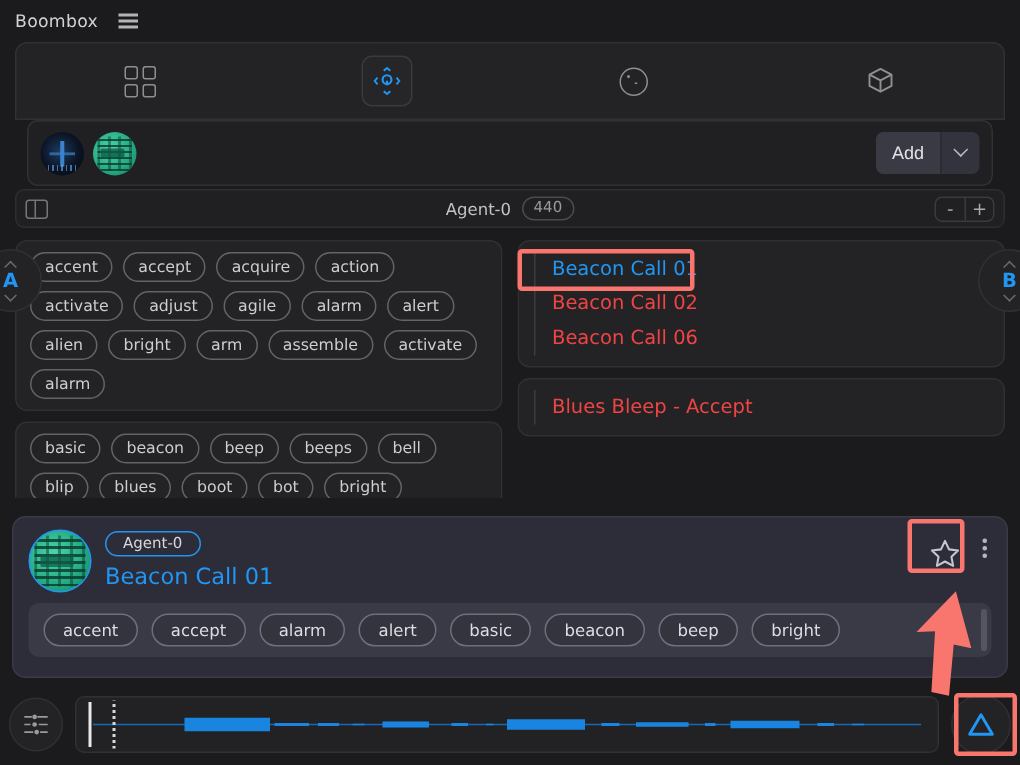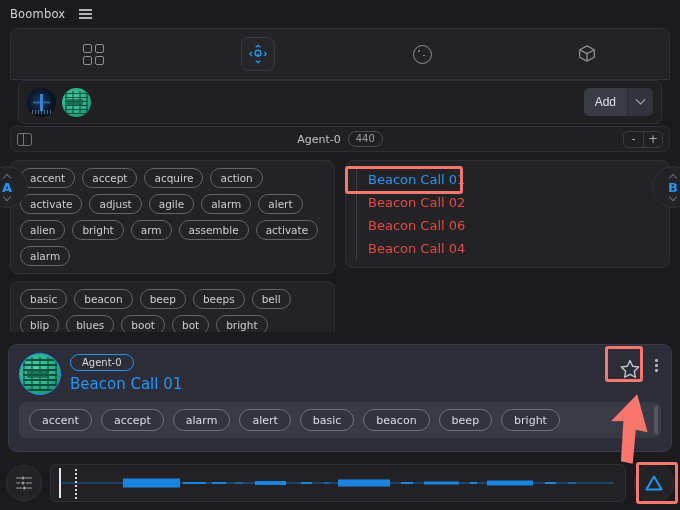--- a/index.html
+++ b/index.html
@@ -348,21 +348,25 @@
         </div>
       </div>
     </div>
 
   <div class="tagcol right" id="listcol">
       <div class="listgroup">
         <div class="inner">
           <div class="listitem active">Beacon Call 01</div>
           <div class="listitem">Beacon Call 02</div>
           <div class="listitem">Beacon Call 06</div>
-          <div class="listitem">Beacon Call 04</div>
+        </div>
+      </div>
+      <div class="listgroup">
+        <div class="inner">
+          <div class="listitem">Blues Bleep - Accept</div>
         </div>
       </div>
     </div>
 
   <div class="letter-circle l">
     <span class="vchev up"></span>
     <span class="ltr">A</span>
     <span class="vchev dn"></span>
   </div>
   <div class="letter-circle r">

